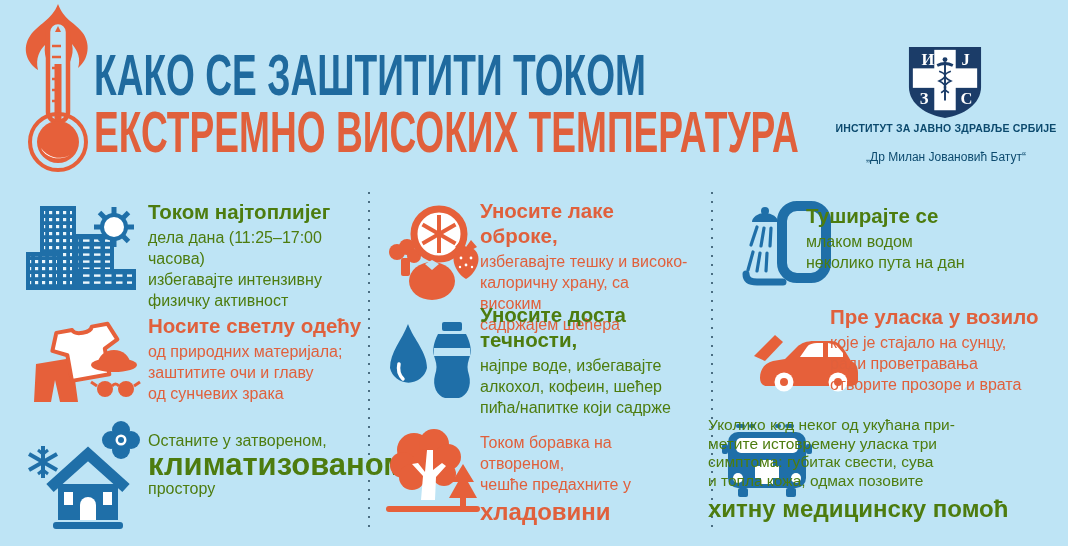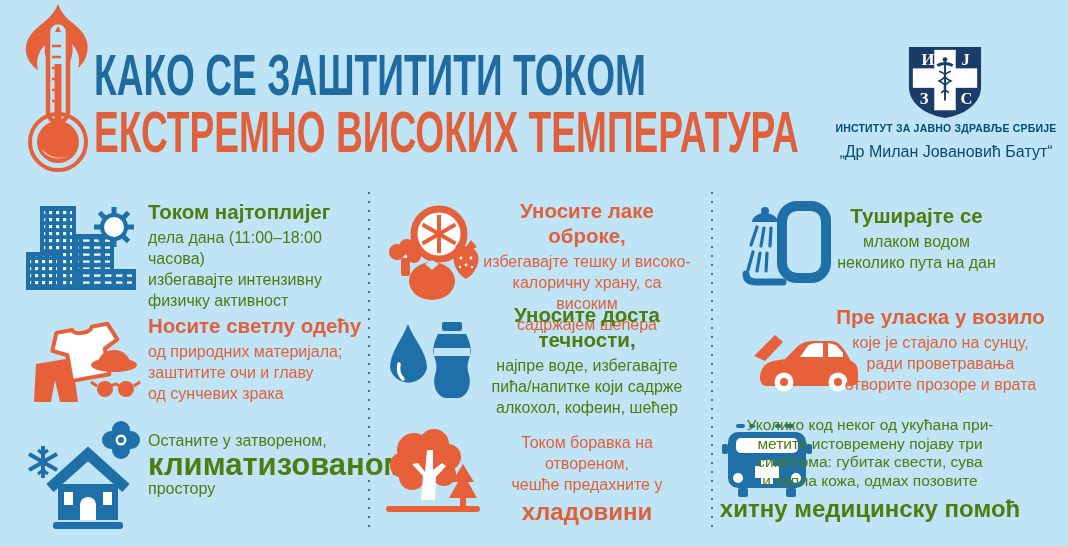--- a/index.html
+++ b/index.html
@@ -16,32 +16,32 @@
     font-weight:700; font-size:58px; line-height:58px;
     transform:scaleX(0.64); transform-origin:0 0; letter-spacing:0;
   }
   .title1{top:46px; color:#1F6A9E;}
   .title2{top:103px; color:#E0603C;}
   .logo-text{
     position:absolute; left:828px; top:122px; width:236px; text-align:center;
     color:#0c4a6e;
   }
   .logo-text .l1{display:block; font-weight:700; font-size:10.5px; letter-spacing:.2px;}
-  .logo-text .l2{display:block; font-size:16px; margin-top:9px;}
+  .logo-text .l2{display:block; font-size:12px; margin-top:16px;}
   
   .vdash{
     position:absolute; top:192px; height:340px; width:2px;
     background:repeating-linear-gradient(to bottom,#4A6E82 0 2px,transparent 2px 9px);
   }
   
   .tip{position:absolute;}
   .tip .icon{position:absolute;}
   .tip .text{position:absolute;}
   .tip .text span{display:block;}
-  .ra{text-align:center;}
+  .ra{text-align:left;}
   .h{font-weight:700; font-size:20.5px; line-height:25px; margin-bottom:3px;}
   .b{font-size:16px; line-height:21px;}
   .b-sm{font-size:15.5px; line-height:18.5px;}
   .big{font-weight:700; font-size:24px; line-height:29px;}
   .big23{font-weight:700; font-size:31px; line-height:27px;}
   .tblue{color:#4d7c0f;}
   .torange{color:#E0603C;}
   svg{display:block;}
 </style>
 </head>
@@ -126,21 +126,21 @@
             <line x1="-9.5" y1="9.5" x2="-14.5" y2="14.5"></line>
               <line x1="9.5" y1="-9.5" x2="14.5" y2="-14.5"></line>
           </g>
           <circle r="14" fill="#1F6FA8"></circle>
             <circle r="10" fill="#FFFFFF"></circle>
         </g>
       </svg>
     </div>
     <div class="text tblue" style="left:126px; top:3px; width:222px;">
       <span class="h">Током најтоплијег</span>
-      <span class="b">дела дана (11:00–18:00 часова)</span>
+      <span class="b">дела дана (11:25–17:00 часова)</span>
       <span class="b">избегавајте интензивну</span>
       <span class="b">физичку активност</span>
     </div>
   </article>
 
   <article class="tip" style="left:22px; top:306px; width:348px; height:108px;">
     <div class="icon" style="left:8px; top:6px;">
       <svg width="112" height="94" viewBox="0 0 112 94">
         <polygon points="6,52 42,46 48,90 30,90 25,68 21,90 4,90" fill="#E6603A"></polygon>
         <g transform="rotate(-10 55 28)">
@@ -251,22 +251,22 @@
         <g transform="translate(48,2)">
           <rect x="8" y="0" width="20" height="9" rx="2" fill="#1F6FA8"></rect>
           <path d="M4 12 h28 c5 10 6 17 3 25 c-2 6 -2 10 0 16 c3 11 -2 21 -10 23 h-14 c-8 -2 -13 -12 -10 -23 c2 -6 2 -10 0 -16 c-3 -8 -2 -15 3 -25 z" fill="#1F6FA8"></path>
           <rect x="0" y="26" width="36" height="8" fill="#BEE4F5"></rect>
         </g>
       </svg>
     </div>
     <div class="text ra tblue" style="left:100px; right:18px; top:4px;">
       <span class="h">Уносите доста течности,</span>
       <span class="b">најпре воде, избегавајте</span>
+      <span class="b">алкохол, кофеин, шећер</span>
       <span class="b">пића/напитке који садрже</span>
-      <span class="b">алкохол, кофеин, шећер</span>
     </div>
   </article>
 
   <article class="tip" style="left:380px; top:416px; width:332px; height:112px;">
     <div class="icon" style="left:4px; top:6px;">
       <svg width="100" height="100" viewBox="0 0 100 100">
         <g fill="#E6603A">
           <circle cx="30" cy="28" r="17"></circle>
             <circle cx="50" cy="22" r="15"></circle>
             <circle cx="64" cy="35" r="13"></circle>
@@ -351,20 +351,20 @@
         <rect x="39" y="36" width="12" height="24" fill="#FFFFFF"></rect>
         <rect x="33" y="42" width="24" height="12" fill="#FFFFFF"></rect>
         <circle cx="16" cy="54" r="5" fill="#FFFFFF"></circle>
           <circle cx="74" cy="54" r="5" fill="#FFFFFF"></circle>
         <rect x="16" y="64" width="10" height="9" rx="2" fill="#1F6FA8"></rect>
         <rect x="64" y="64" width="10" height="9" rx="2" fill="#1F6FA8"></rect>
       </svg>
     </div>
     <div class="text ra tblue" style="left:6px; right:14px; top:6px;">
       <span class="b-sm">Уколико код неког од укућана при-</span>
-      <span class="b-sm">метите истовремену појаву три</span>
+      <span class="b-sm">метите истовремену уласка три</span>
       <span class="b-sm">симптома: губитак свести, сува</span>
       <span class="b-sm">и топла кожа, одмах позовите</span>
       <span class="big" style="margin-top:4px;">хитну медицинску помоћ</span>
     </div>
   </article>
 
 </div>
 
 </body></html>

